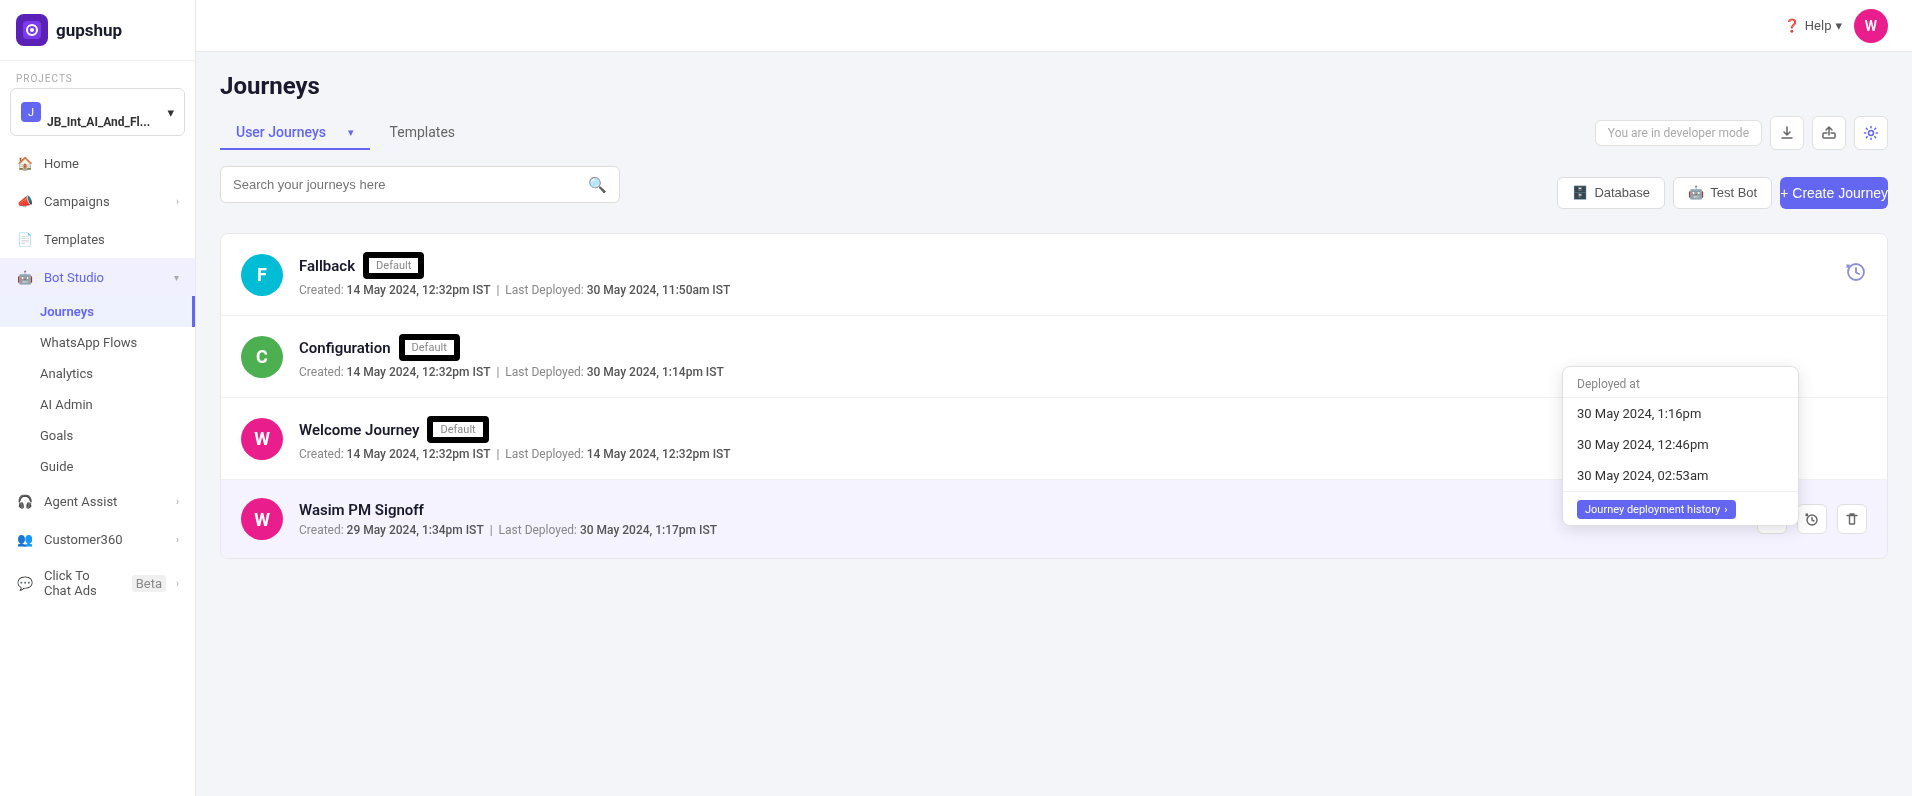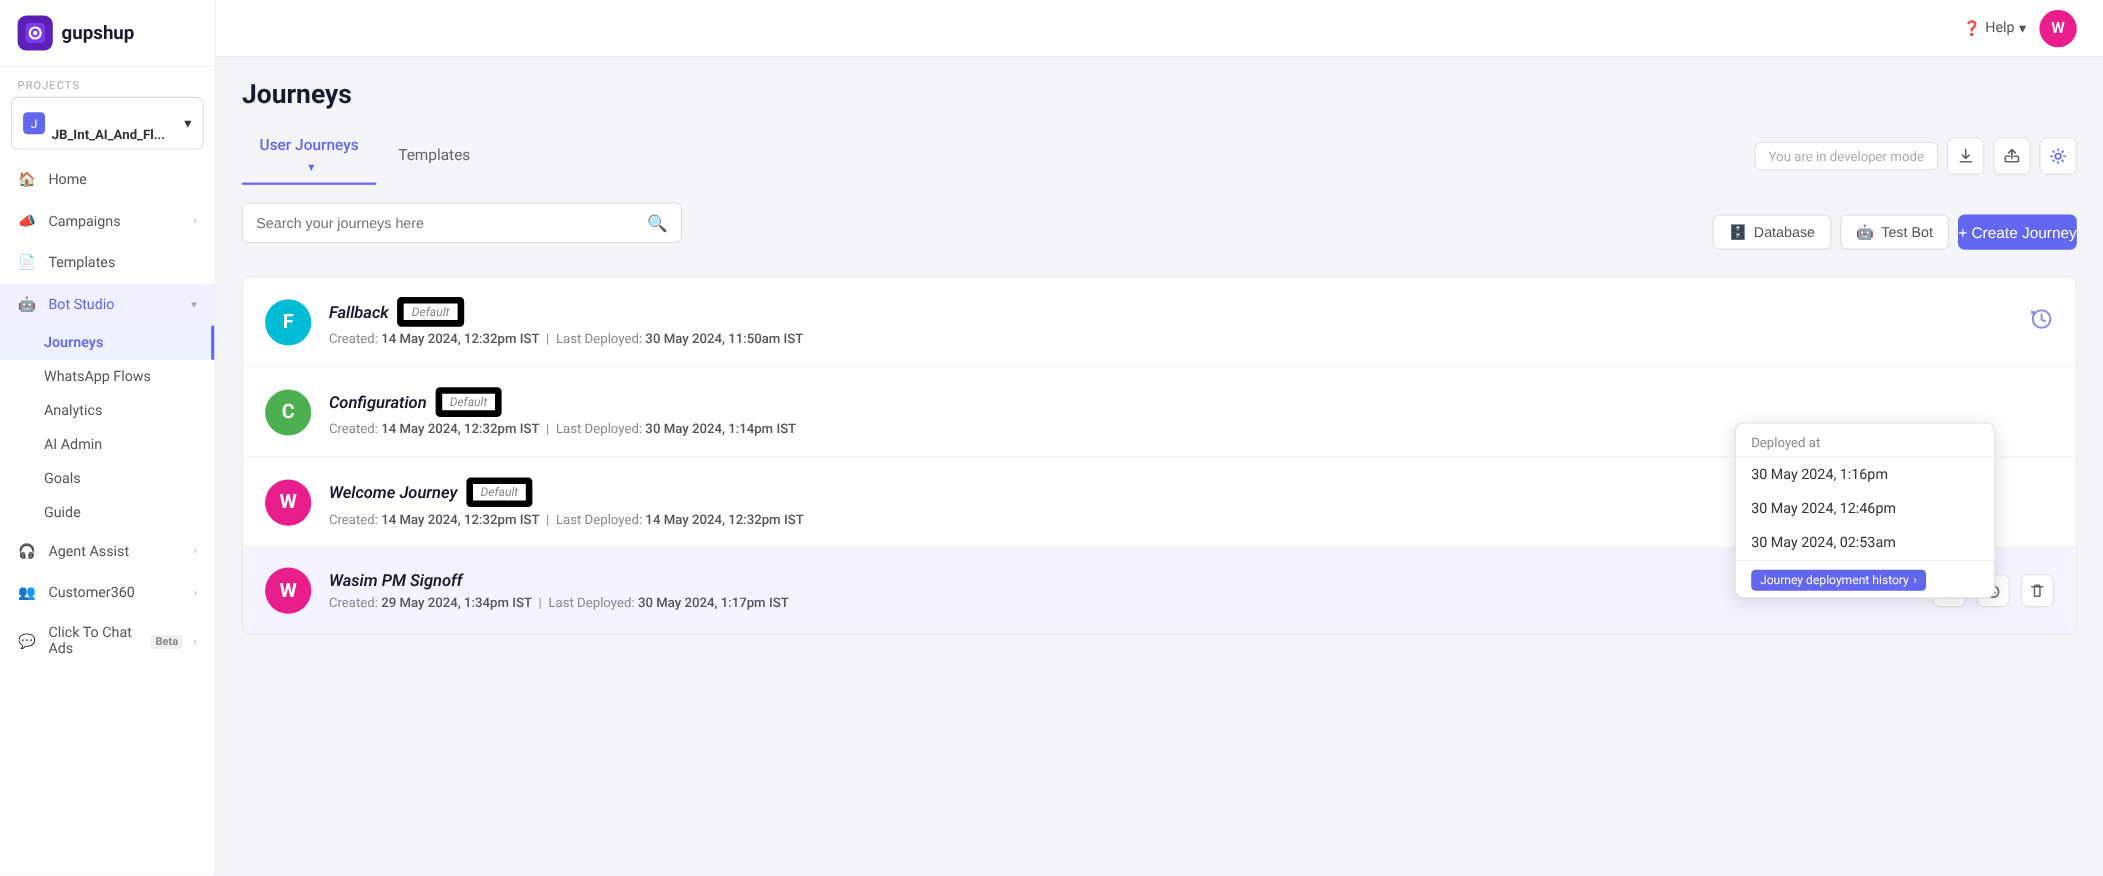--- a/index.html
+++ b/index.html
@@ -59,21 +59,21 @@
     .nav-item.active { color: #6366f1; background: #f0f0ff; }
     .nav-item .nav-icon { width: 18px; height: 18px; display: flex; align-items: center; justify-content: center; flex-shrink: 0; }
     .nav-item .nav-label { font-size: 13px; }
     .nav-item .arrow { margin-left: auto; font-size: 10px; color: #aaa; }
     .nav-sub-item {
       display: flex; align-items: center;
       padding: 8px 16px 8px 40px; cursor: pointer; font-size: 13px; color: #555;
     }
     .nav-sub-item.active { color: #6366f1; background: #eef2ff; font-weight: 600; border-right: 3px solid #6366f1; }
     .nav-beta {
-      font-size: 10px; background: #f0f0f0; color: #888; border-radius: 3px; padding: 1px 4px; margin-left: 4px; font-weight: bold;
+      font-size: 13px; background: #f0f0f0; color: #888; border-radius: 3px; padding: 1px 4px; margin-left: 4px;
     }
 
     
     .main {
       flex: 1;
       display: flex;
       flex-direction: column;
       background: #f4f5f9;
       overflow: hidden;
     }
@@ -99,21 +99,21 @@
     .tabs-bar {
       display: flex; align-items: center; justify-content: space-between;
       margin-bottom: 16px;
     }
     .tabs { display: flex; align-items: center; gap: 4px; }
     .tab {
       padding: 8px 16px; font-size: 14px; cursor: pointer; color: #666;
       border-bottom: 2px solid transparent;
     }
     .tab.active { color: #6366f1; border-bottom: 2px solid #6366f1; font-weight: 500; }
-    .tab-dropdown { display: flex; align-items: center; gap: 5px; flex-direction: column; }
+    .tab-dropdown { display: flex; align-items: center; gap: 18px; }
 
     .toolbar-right { display: flex; align-items: center; gap: 8px; }
     .dev-mode-label { font-size: 12px; color: #aaa; border: 1px solid #e0e0e0; border-radius: 6px; padding: 5px 12px; background: #fff; }
     .icon-btn {
       width: 34px; height: 34px; border: 1px solid #e0e0e0; border-radius: 6px;
       background: #fff; cursor: pointer; display: flex; align-items: center; justify-content: center; color: #666;
     }
     .btn-primary {
       background: #6366f1; color: white; border: none; border-radius: 6px;
       padding: 8px 0; font-size: 14px; cursor: pointer; font-weight: 500;
@@ -151,37 +151,37 @@
       background: #fff;
     }
     .journey-item:last-child { border-bottom: none; }
     .journey-item.highlighted { background: #f5f3ff; }
     .journey-avatar {
       width: 42px; height: 42px; border-radius: 50%;
       display: flex; align-items: center; justify-content: center;
       font-size: 18px; font-weight: 700; color: white; flex-shrink: 0;
     }
     .journey-info { flex: 1; }
-    .journey-name { font-size: 15px; font-weight: 600; color: #1a1a2e; display: flex; align-items: center; gap: 8px; font-style: italic; }
+    .journey-name { font-size: 15px; font-weight: 600; color: #1a1a2e; display: flex; align-items: center; gap: 8px; }
     .journey-badge { font-size: 11px; color: #888; border: 6px solid #000000; border-radius: 4px; padding: 1px 7px; font-weight: 400; }
     .journey-meta { font-size: 12px; color: #888; margin-top: 4px; }
     .journey-meta span { color: #555; font-weight: 500; }
     .journey-actions { display: flex; gap: 10px; align-items: center; }
     .journey-action-btn {
       width: 30px; height: 30px; border-radius: 6px; border: 1px solid #e0e0e0;
       background: #fff; cursor: pointer; display: flex; align-items: center; justify-content: center; color: #666;
       font-size: 16px;
     }
     .history-icon-btn {
       color: #8b8fdb; background: none; border: none; cursor: pointer; font-size: 20px;
     }
 
     
     .deployed-popup {
-      position: absolute; right: 73px; top: 50px; z-index: 100;
+      position: absolute; right: 88px; top: 50px; z-index: 100;
       background: #fff; border: 1px solid #e0e0e0; border-radius: 8px;
       box-shadow: 0 4px 16px rgba(0,0,0,0.12);
       width: 237px;
       padding: 0;
     }
     .deployed-popup-header {
       font-size: 12px; color: #888; padding: 10px 14px 6px; border-bottom: 1px solid #f0f0f0;
     }
     .deployed-popup-list { max-height: 140px; overflow-y: auto; }
     .deployed-popup-item {

